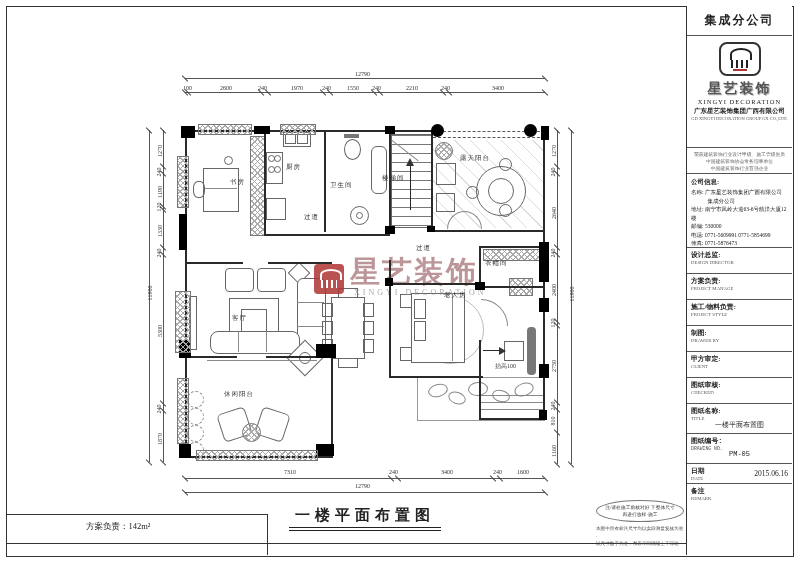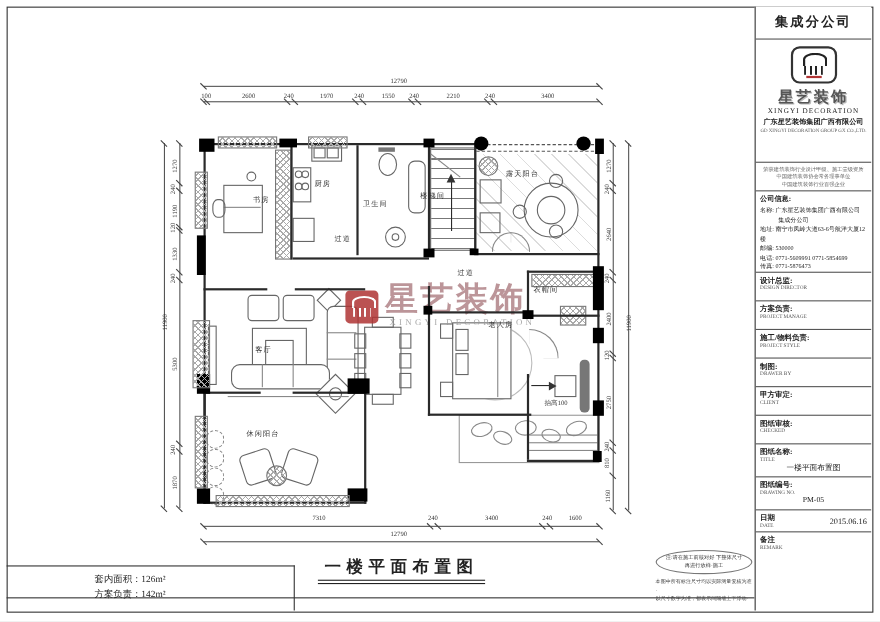--- a/index.html
+++ b/index.html
@@ -347,21 +347,20 @@
       <span class="roomlbl" style="left: 460px; top: 154px;">露天阳台</span>
       <span class="roomlbl" style="left: 304px; top: 213px;">过道</span>
       <span class="roomlbl" style="left: 416px; top: 244px;">过道</span>
       <span class="roomlbl" style="left: 485px; top: 259px;">衣帽间</span>
       <span class="roomlbl" style="left: 232px; top: 314px;">客厅</span>
       <span class="roomlbl" style="left: 444px; top: 291px;">老人房</span>
       <span class="roomlbl" style="left: 224px; top: 390px;">休闲阳台</span>
     </div>
 
   <div class="areas">
-    <div>套内面积：126m²</div>
     <div>方案负责：142m²</div>
   </div>
 
   <div class="main-title">
     <span>一楼平面布置图</span>
   </div>
 
   <div class="notes">
     <div class="oval">
       <div>注:请在施工前核对好 下整体尺寸</div>
@@ -427,21 +426,21 @@
     </div>
     <div class="tb-row" style="height:26px;">
       <div class="tb-cn">图纸审核:</div>
       <div class="tb-en">CHECKED</div>
     </div>
     <div class="tb-row" style="height:30px;">
       <div class="tb-cn">图纸名称:</div>
       <div class="tb-en">TITLE</div>
       <div class="tb-val" style="top:16px;">一楼平面布置图</div>
     </div>
-    <div class="tb-row" style="height:30px;">
+    <div class="tb-row" style="height:30px;font-family:Liberation Mono, monospace;">
       <div class="tb-cn">图纸编号:</div>
       <div class="tb-en">DRAWING NO.</div>
       <div class="tb-val" style="top:16px;">PM-05</div>
     </div>
     <div class="tb-flex" style="height:20px;gap:36px;">
       <div class="lab">
         <div class="tb-cn">日期</div>
         <div class="tb-en">DATE</div>
       </div>
       <div class="val">2015.06.16</div>

